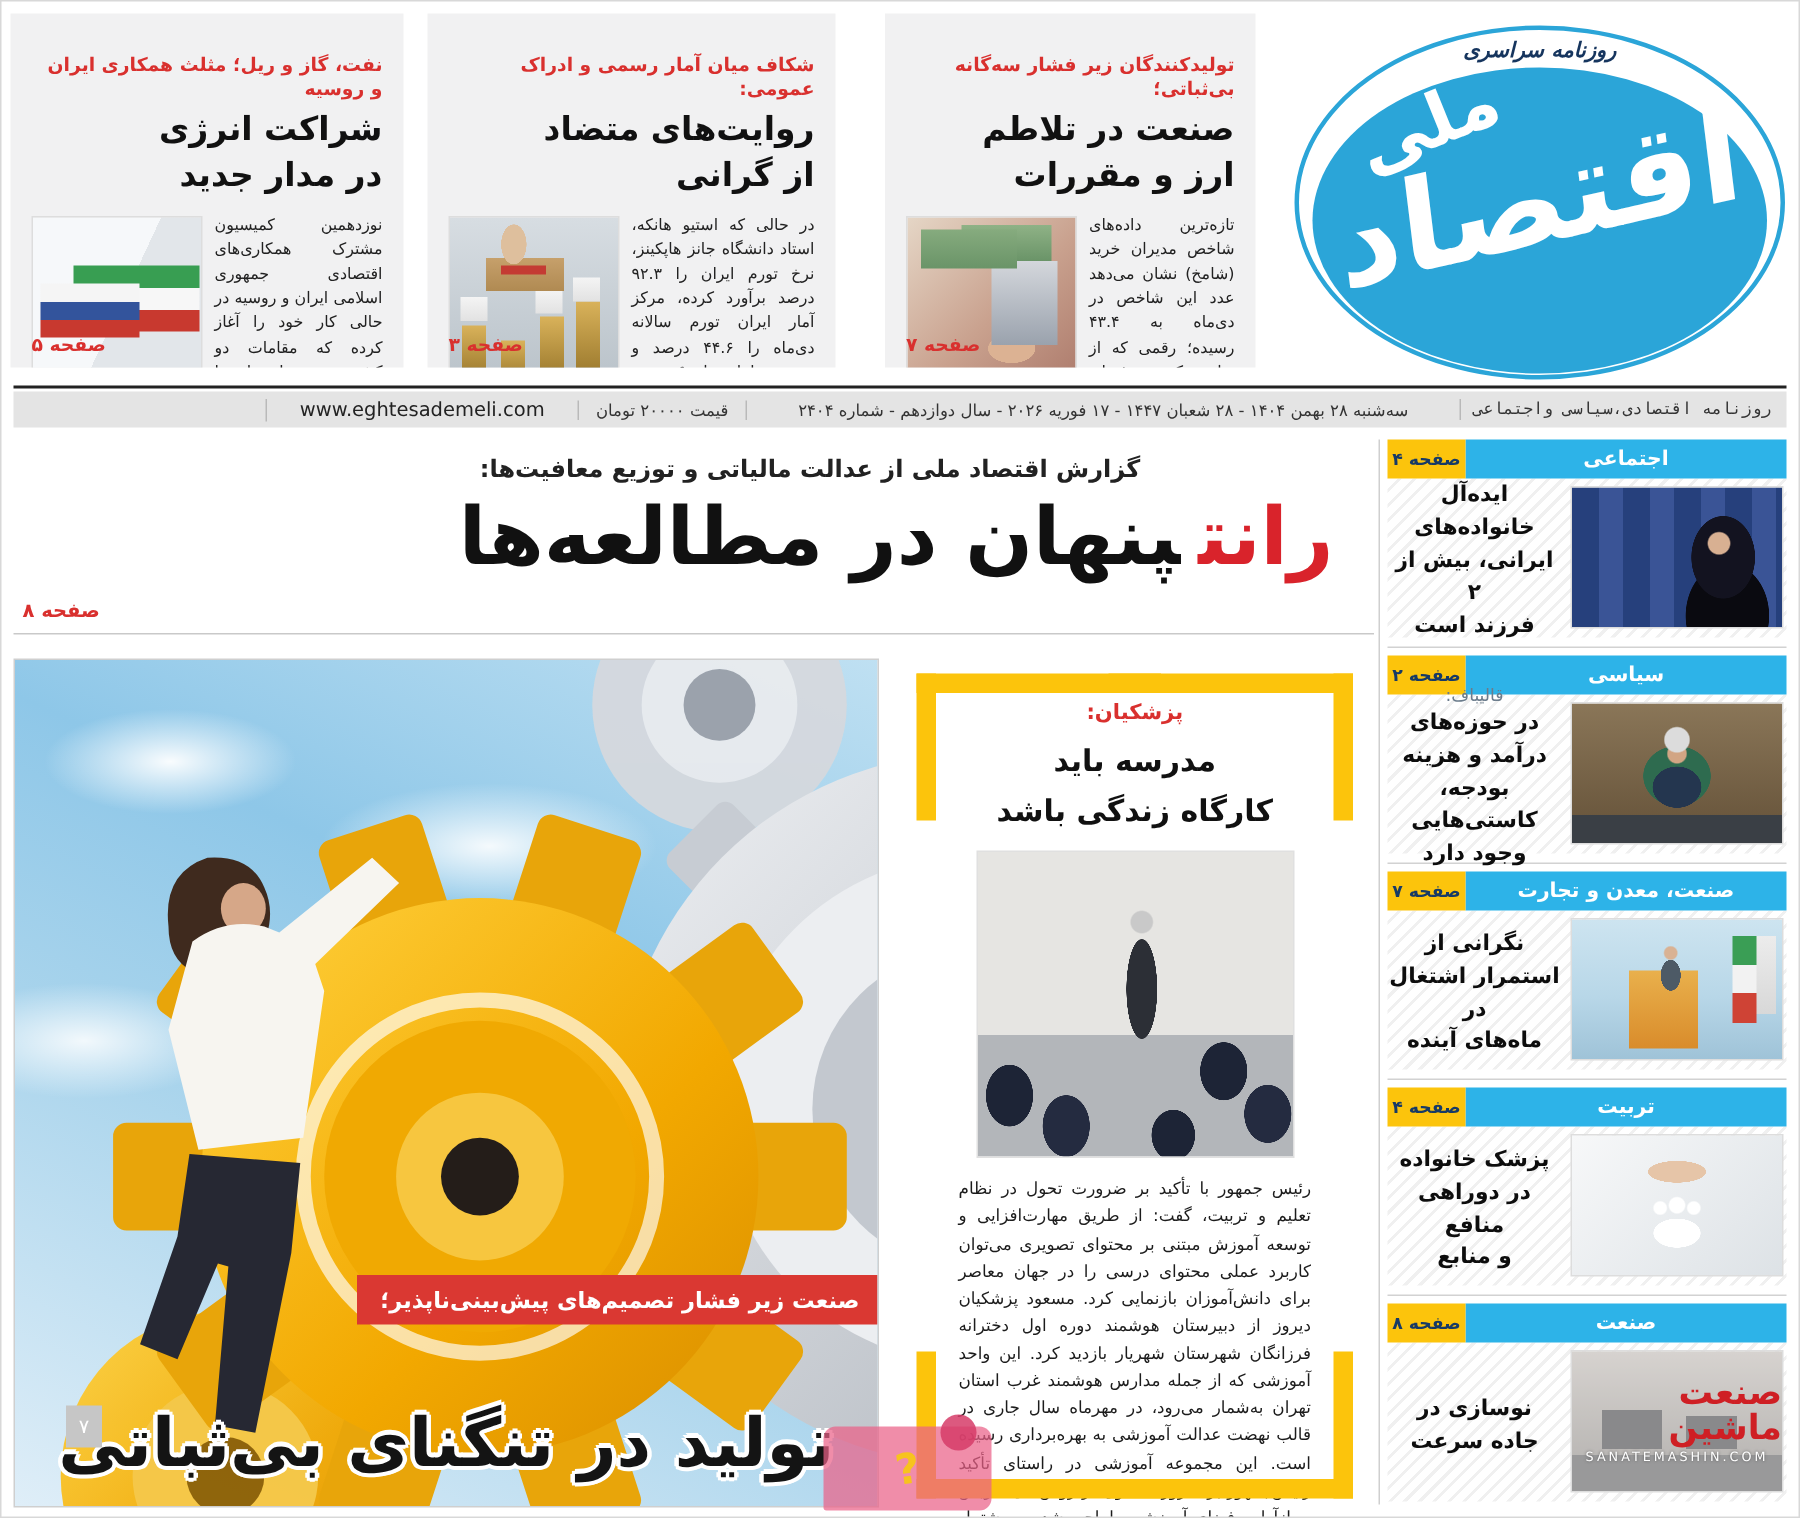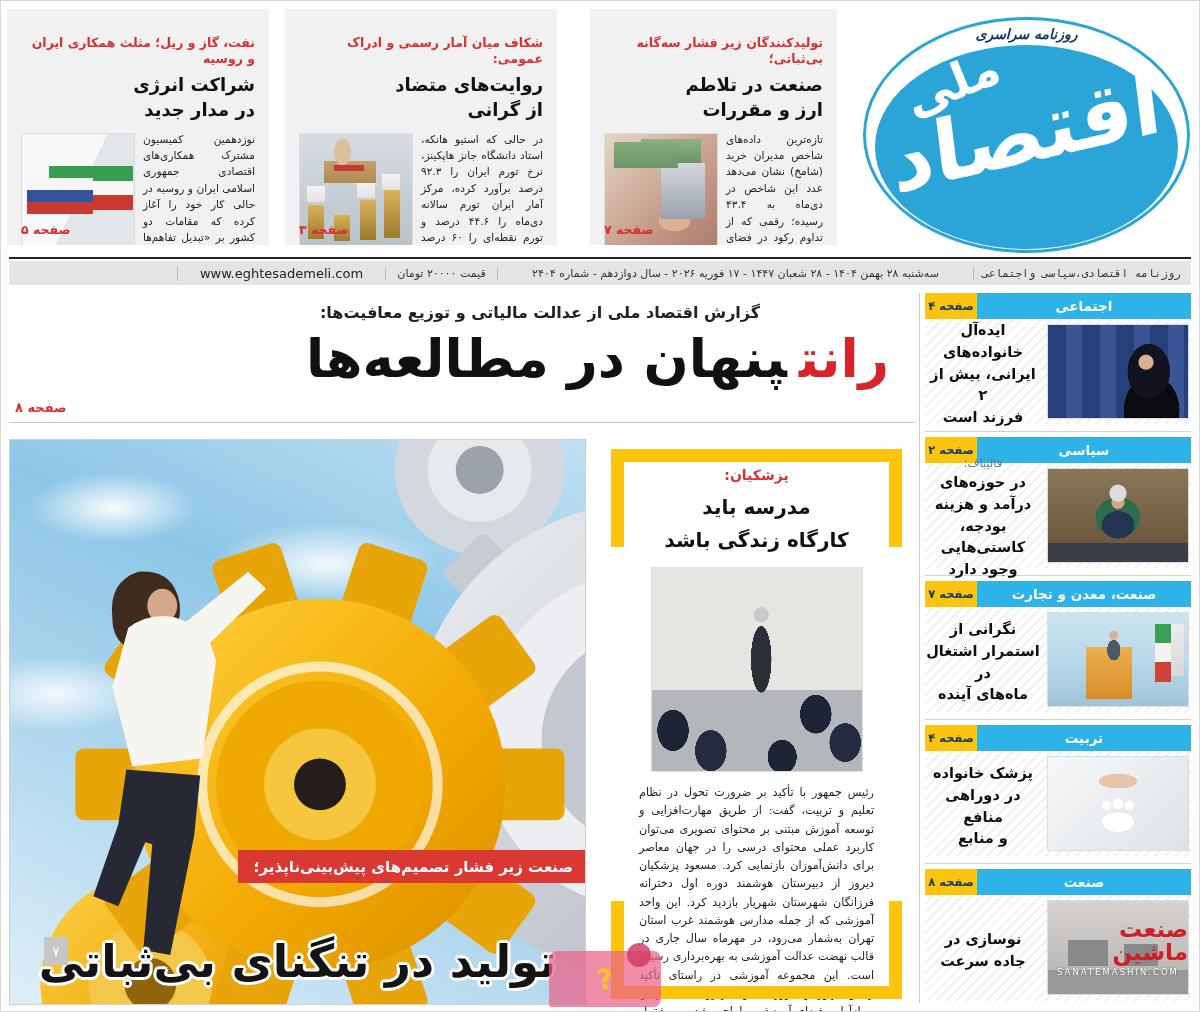--- a/index.html
+++ b/index.html
@@ -7,21 +7,21 @@
         font-family:"DejaVu Sans","Liberation Sans",sans-serif;direction:rtl;overflow:hidden;
         border:1px solid #d8d8d8;box-sizing:border-box;}
 
   
   .teaser{position:absolute;top:8px;height:236px;background:#f1f1f2;padding:26px 14px 8px;
           box-sizing:border-box;overflow:hidden;}
   #teaser-industry{right:362px;width:247px;}
   #teaser-inflation{right:642px;width:272px;}
   #teaser-energy{right:930px;width:262px;}
   .tk{color:#d9302e;font-size:12.5px;font-weight:bold;line-height:1.25;text-align:right;}
-  .tt{color:#111;font-size:18px;font-weight:bold;line-height:1.4;margin:6px 0 8px;
+  .tt{color:#111;font-size:22px;font-weight:bold;line-height:1.4;margin:6px 0 8px;
       white-space:pre-line;text-align:right;}
   .tb{font-size:10.6px;line-height:1.55;text-align:justify;color:#222;}
   .tphoto{float:left;width:112px;height:112px;margin:2px 8px 4px 0;border:1px solid #ddd;
           background-repeat:no-repeat;}
   .tpage{position:absolute;bottom:8px;left:14px;color:#d9302e;font-weight:bold;font-size:12.5px;}
 
   .photo-money{background-image:
       linear-gradient(#86ab7e,#6a9468),linear-gradient(#8fb286,#6a9468),
       linear-gradient(#d4d7dc,#9aa2ad),
       radial-gradient(ellipse 26px 16px at 62% 78%, #dcb293 0 60%, rgba(0,0,0,0) 61%),

